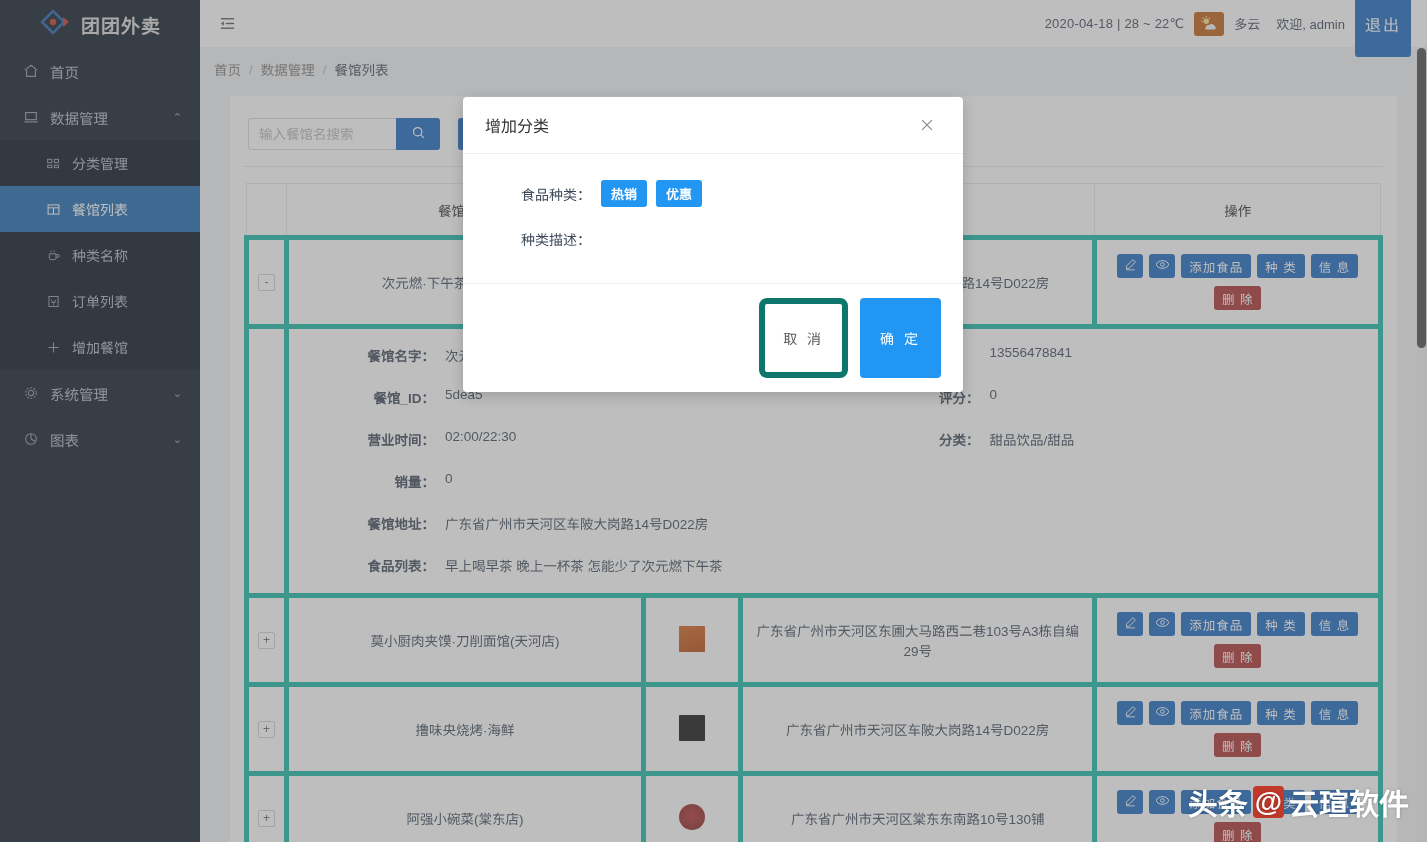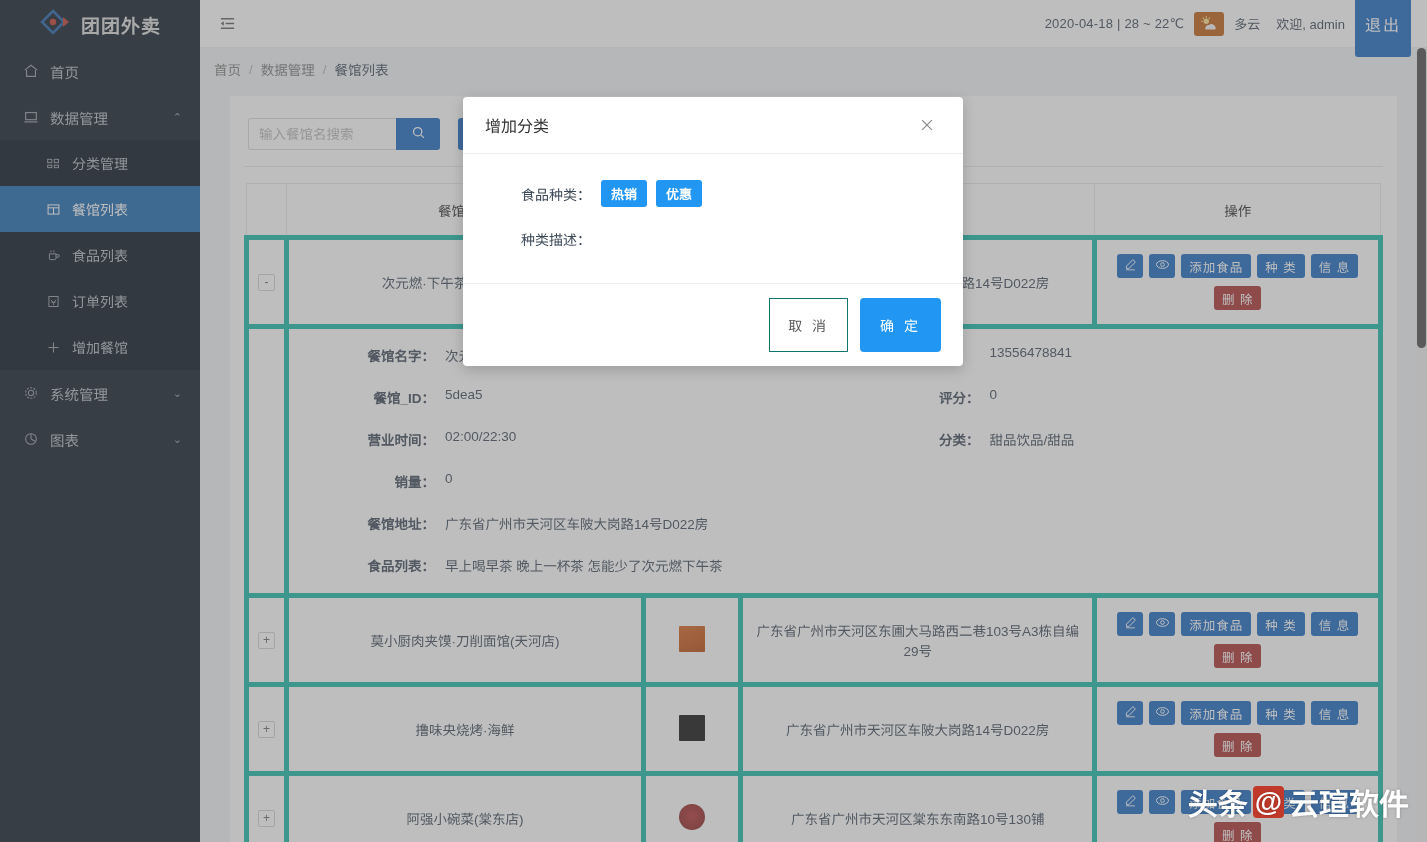--- a/index.html
+++ b/index.html
@@ -321,24 +321,24 @@
   }
   .form-input::placeholder { color: #c3c6cc; }
   .modal-foot {
     border-top: 1px solid #ededed;
     padding: 14px 22px;
     display: flex; justify-content: flex-end;
     gap: 12px;
   }
   .btn-cancel {
     background: #fff; color: #5a5a5a;
-    border: 1px solid #0f766e;
-    border-radius: 0;
+    border: 6px solid #0f766e;
+    border-radius: 8px;
     font-size: 14px;
-    padding: 8px 18px;
+    padding: 24px 18px;
     cursor: pointer; letter-spacing: 3px;
     font-family: inherit;
   }
   .btn-ok {
     background: #2196f3; color: #fff;
     border: none; border-radius: 4px;
     font-size: 14px;
     padding: 17px 20px;
     cursor: pointer; letter-spacing: 3px;
     font-family: inherit;
@@ -427,21 +427,21 @@
 
         <div class="menu-item">
           <span class="mi-icon">
             <svg viewBox="0 0 18 18" width="15" height="15">
                 <path d="M4 7 H12 V12 A2 2 0 0 1 10 14 H6 A2 2 0 0 1 4 12 Z" fill="none" stroke="currentColor" stroke-width="1.2"></path>
                 <path d="M12 8 H14.5 A1.5 1.5 0 0 1 14.5 11 H12" fill="none" stroke="currentColor" stroke-width="1.2"></path>
                 <line x1="6" y1="3" x2="6" y2="5" stroke="currentColor" stroke-width="1.2"></line>
                 <line x1="9.5" y1="3" x2="9.5" y2="5" stroke="currentColor" stroke-width="1.2"></line>
               </svg>
           </span>
-          <span>食品列表</span>
+          <span>种类名称</span>
         </div>
 
         <div class="menu-item">
           <span class="mi-icon">
             <svg viewBox="0 0 18 18" width="15" height="15">
                 <rect x="3.5" y="3" width="11" height="12" fill="none" stroke="currentColor" stroke-width="1.2"></rect>
                 <path d="M6 7 L9 11 L12 7 M9 11 V13.5 M6.5 10 H11.5" fill="none" stroke="currentColor" stroke-width="1.1"></path>
               </svg>
           </span>
           <span>订单列表</span>

